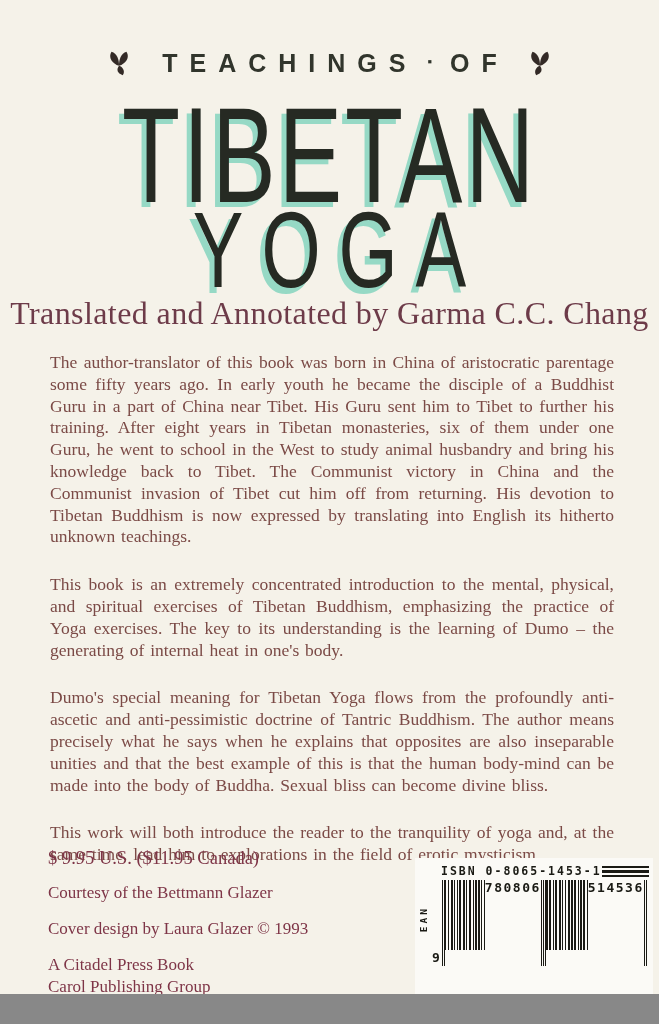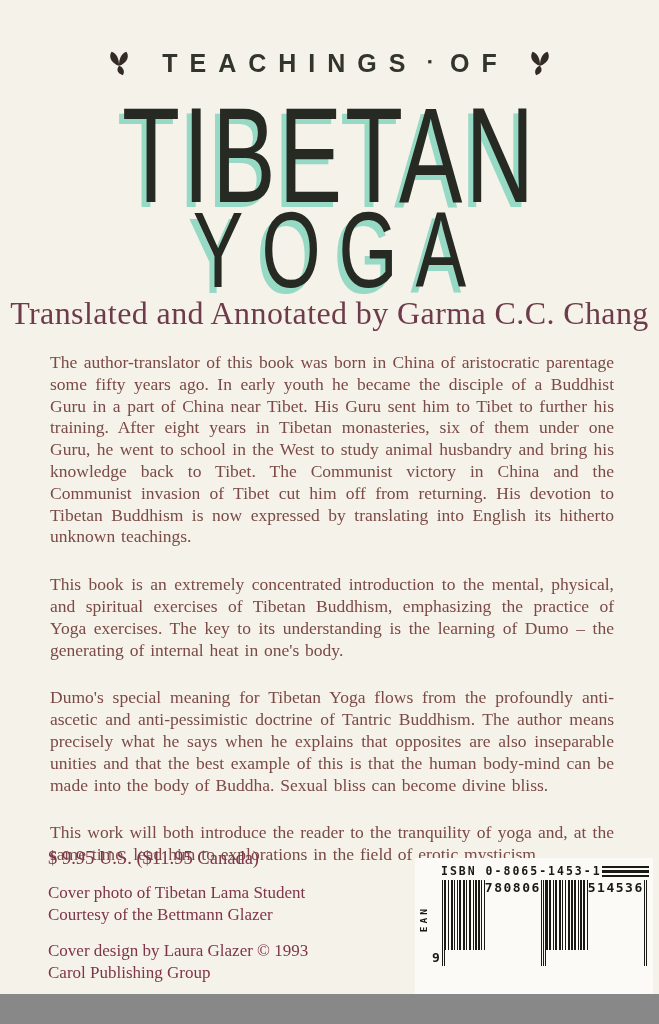--- a/index.html
+++ b/index.html
@@ -146,23 +146,23 @@
 
   <div class="body-copy">
     <p>The author-translator of this book was born in China of aristocratic parentage some fifty years ago. In early youth he became the disciple of a Buddhist Guru in a part of China near Tibet. His Guru sent him to Tibet to further his training. After eight years in Tibetan monasteries, six of them under one Guru, he went to school in the West to study animal husbandry and bring his knowledge back to Tibet. The Communist victory in China and the Communist invasion of Tibet cut him off from returning. His devotion to Tibetan Buddhism is now expressed by translating into English its hitherto unknown teachings.</p>
     <p>This book is an extremely concentrated introduction to the mental, physical, and spiritual exercises of Tibetan Buddhism, emphasizing the practice of Yoga exercises. The key to its understanding is the learning of Dumo – the generating of internal heat in one's body.</p>
     <p>Dumo's special meaning for Tibetan Yoga flows from the profoundly anti-ascetic and anti-pessimistic doctrine of Tantric Buddhism. The author means precisely what he says when he explains that opposites are also inseparable unities and that the best example of this is that the human body-mind can be made into the body of Buddha. Sexual bliss can become divine bliss.</p>
     <p>This work will both introduce the reader to the tranquility of yoga and, at the same time, lead him to explorations in the field of erotic mysticism.</p>
   </div>
 
   <div class="footer-left">
     <div class="price">$ 9.95 U.S. ($11.95 Canada)</div>
-    <div class="credit">Cover photo of Tibetan Lama Student</div>
     <div class="credit">Courtesy of the Bettmann Glazer</div>
     <div class="credit block">Cover design by Laura Glazer © 1993</div>
+    <div class="credit block">A Citadel Press Book</div>
     <div class="credit">Carol Publishing Group</div>
   </div>
 
   <div class="barcode-box">
     <div class="bc-row1">
       <span class="isbn-label">ISBN 0-8065-1453-1</span>
       <span class="supp-rules">
           <i></i>
           <i></i>
           <i></i>

